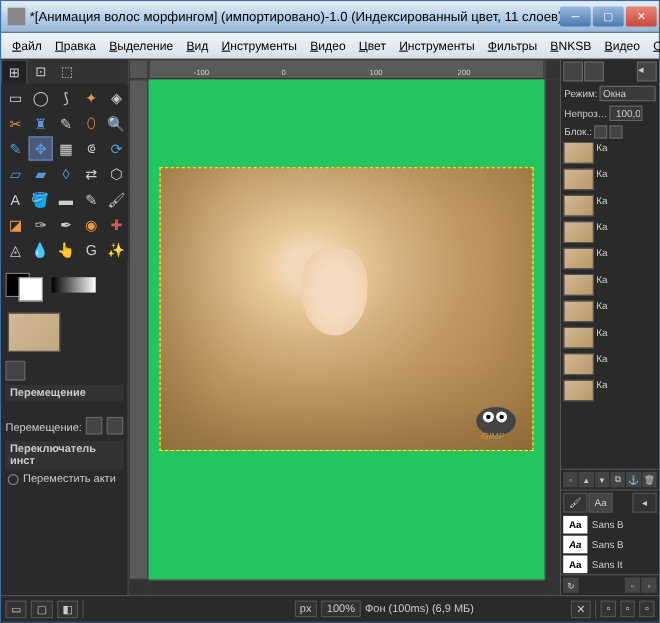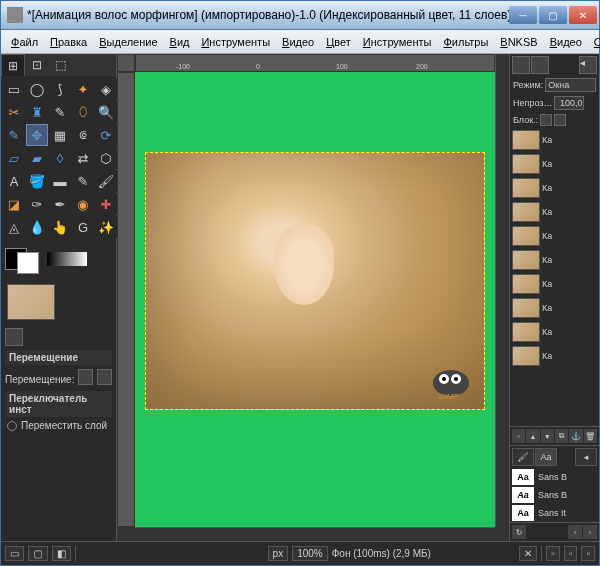--- a/index.html
+++ b/index.html
@@ -27,21 +27,21 @@
 .tool.orange { color: #e89848; }
 .tool.blue { color: #5898d8; }
 .tool.red { color: #d85858; }
 .colorswatches { padding: 4px; display: flex; align-items: center; }
 .swatch { width: 22px; height: 22px; border: 1px solid #888; }
 .swatch.fg { background: #000; }
 .swatch.bg { background: #fff; margin-left: -10px; margin-top: 8px; }
 .grad-thumb { width: 40px; height: 14px; background: linear-gradient(90deg, #000, #fff); margin-left: 8px; }
 .image-thumb { width: 48px; height: 36px; background: linear-gradient(135deg, #d4b896, #c0a880); margin: 6px; border: 1px solid #555; }
 .tool-options { padding: 2px 4px; font-size: 10px; color: #ccc; }
-.tool-options-header { background: #333; padding: 2px 4px; font-weight: bold; margin-bottom: 2px; }
+.tool-options-header { background: #333; padding: 2px 4px; font-weight: bold; margin-bottom: 12px; }
 .tool-opt-row { display: flex; align-items: flex-end; padding: 2px 0; gap: 4px; }
 .tool-opt-label { font-size: 10px; }
 .tool-opt-box { width: 16px; height: 16px; background: #444; border: 1px solid #666; }
 .tool-switcher { background: #333; padding: 2px 4px; font-weight: bold; margin: 4px 0 2px; font-size: 10px; }
 .radio-row { display: flex; align-items: center; gap: 4px; padding: 1px 2px; font-size: 10px; }
 .radio-dot { width: 10px; height: 10px; border-radius: 50%; border: 1px solid #888; }
 .radio-dot.checked { background: radial-gradient(circle, #8ac 40%, transparent 40%); }
 .canvas-area { flex: 1; display: flex; flex-direction: column; background: #444; position: relative; }
 .rulers-row { display: flex; height: 18px; background: #555; }
 .ruler-corner { width: 18px; height: 18px; background: #555; border: 1px solid #333; }
@@ -56,21 +56,21 @@
 .scroll-h { height: 14px; background: #333; border-top: 1px solid #555; }
 .scroll-v { width: 14px; background: #333; border-left: 1px solid #555; }
 .right-panel { width: 90px; background: #2a2a2a; border-left: 1px solid #555; display: flex; flex-direction: column; font-size: 10px; color: #ccc; }
 .rp-swatch-row { padding: 2px; display: flex; gap: 1px; }
 .rp-box { width: 18px; height: 18px; background: #444; border: 1px solid #666; }
 .rp-row { display: flex; align-items: center; padding: 2px 3px; gap: 2px; }
 .rp-label { font-size: 9px; }
 .rp-select { flex: 1; background: #3a3a3a; border: 1px solid #666; font-size: 9px; padding: 1px 2px; color: #ccc; }
 .rp-input { width: 30px; background: #3a3a3a; border: 1px solid #666; font-size: 9px; color: #ccc; text-align: right; padding: 1px; }
 .layers-list { flex: 1; overflow: hidden; }
-.layer-row { display: flex; align-items: center; padding: 1px 2px; gap: 2px; height: 24px; }
+.layer-row { display: flex; align-items: flex-start; padding: 1px 2px; gap: 2px; height: 24px; }
 .layer-thumb { width: 28px; height: 20px; background: linear-gradient(135deg, #d4b896, #b89868); border: 1px solid #555; }
 .layer-name { font-size: 9px; flex: 1; overflow: hidden; }
 .layer-btns { display: flex; padding: 2px; gap: 1px; border-top: 1px solid #555; }
 .layer-btn { width: 14px; height: 14px; background: #444; font-size: 8px; color: #ccc; display: flex; align-items: center; justify-content: center; }
 .fonts-panel { border-top: 1px solid #555; }
 .font-tab-row { display: flex; padding: 2px; gap: 1px; }
 .font-tab { width: 22px; height: 18px; background: #333; border: 1px solid #555; display: flex; align-items: center; justify-content: center; font-size: 9px; }
 .font-tab.active { background: #444; }
 .font-row { display: flex; align-items: center; padding: 1px 2px; gap: 4px; }
 .font-aa { width: 22px; height: 16px; background: #fff; color: #000; font-size: 9px; font-weight: bold; display: flex; align-items: center; justify-content: center; }
@@ -166,21 +166,21 @@
       <div class="tool-options">
         <div class="tool-options-header">Перемещение</div>
         <div class="tool-opt-row">
           <span class="tool-opt-label">Перемещение:</span>
           <div class="tool-opt-box"></div>
           <div class="tool-opt-box"></div>
         </div>
         <div class="tool-switcher">Переключатель инст</div>
         <div class="radio-row">
           <div class="radio-dot"></div>
-          <span>Переместить слой</span>
+          <span>Переместить акти</span>
         </div>
       </div>
     </div>
 
     <div class="canvas-area">
       <div class="rulers-row">
         <div class="ruler-corner"></div>
         <div class="ruler-h" id="rulerh">
             <span style="left: 40px;">-100</span>
             <span style="left: 120px;">0</span>
@@ -315,20 +315,20 @@
   </div>
 
   <div class="statusbar">
     <div class="sb-box">▭</div>
     <div class="sb-box">▢</div>
     <div class="sb-box">◧</div>
     <div class="sb-sep"></div>
     <div style="flex:1"></div>
     <div class="sb-box">px</div>
     <div class="sb-box">100%</div>
-    <div class="sb-text">Фон (100ms) (2,9 МБ)</div>
+    <div class="sb-text">Фон (100ms) (6,9 МБ)</div>
     <div class="sb-box">✕</div>
     <div class="sb-sep"></div>
     <div class="sb-box">▫</div>
     <div class="sb-box">▫</div>
     <div class="sb-box">▫</div>
   </div>
 </div>
 
 </body></html>

